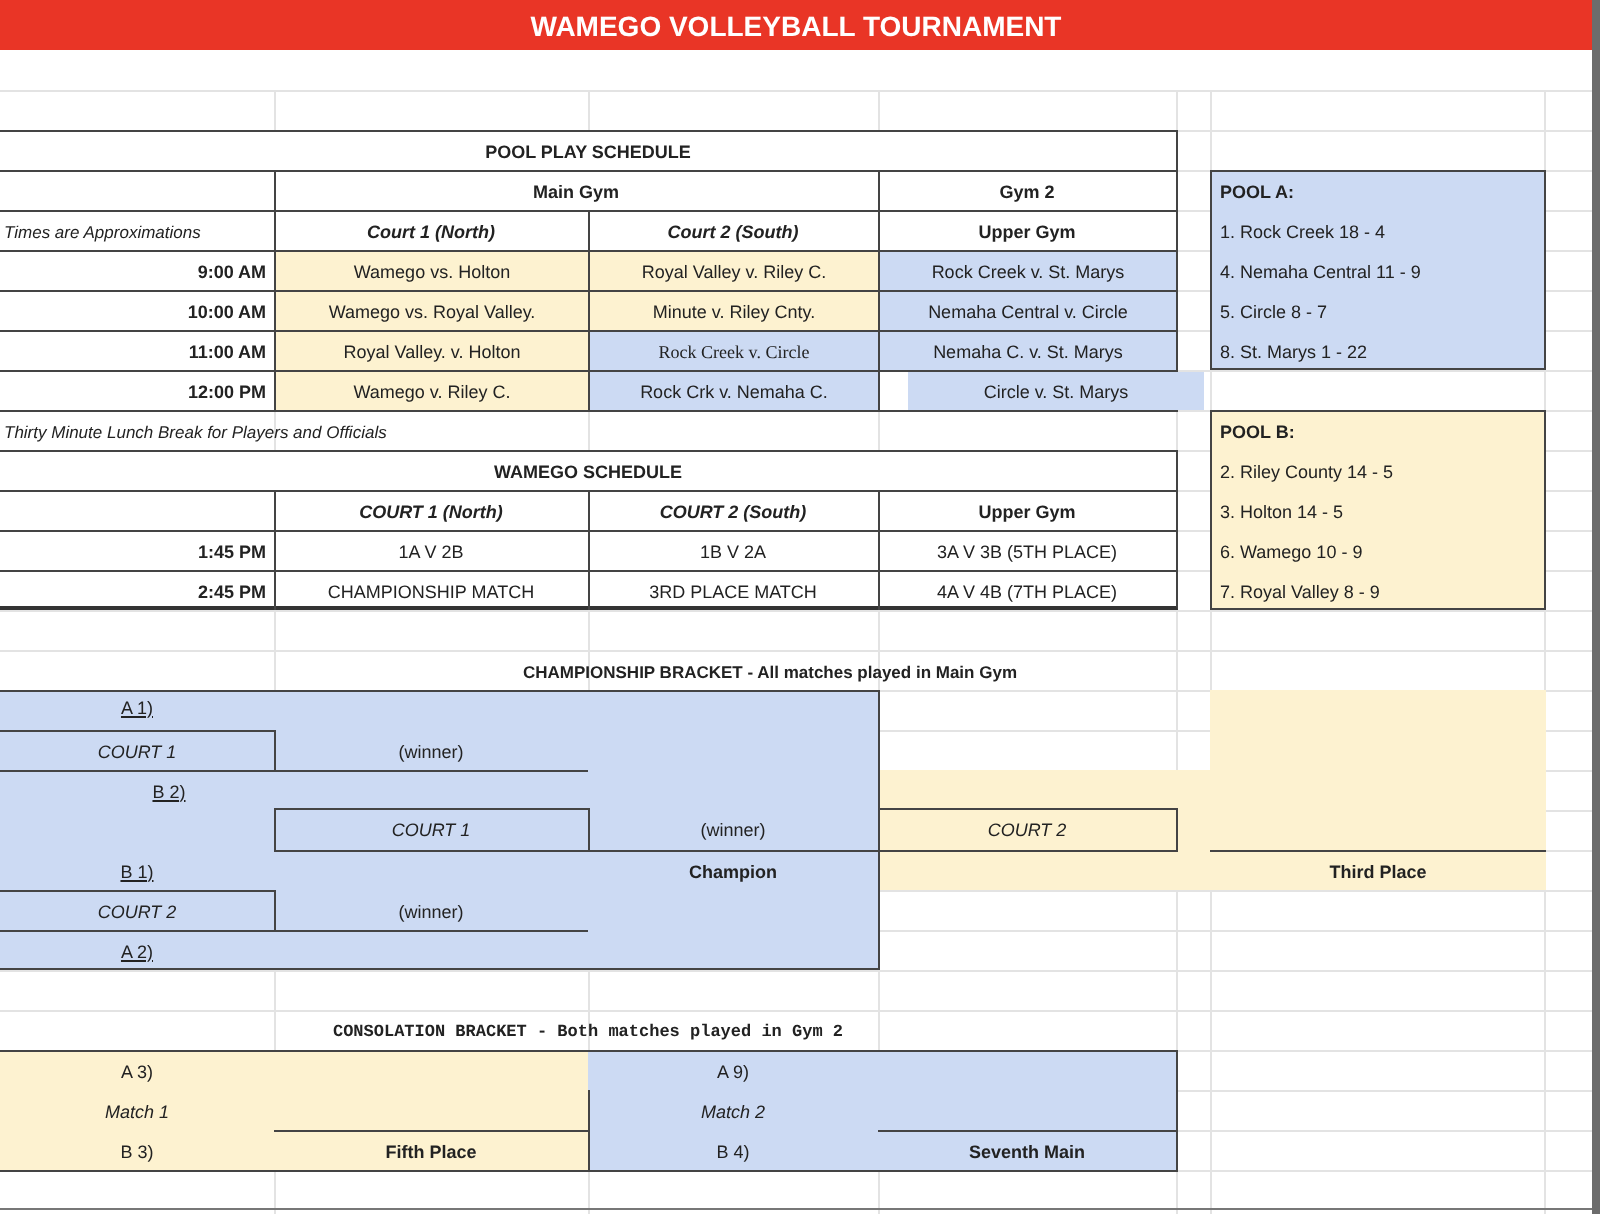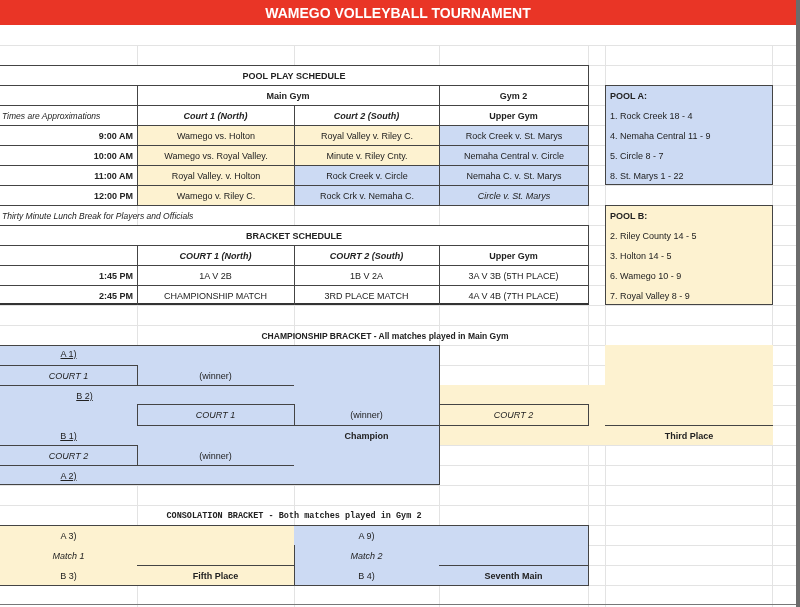--- a/index.html
+++ b/index.html
@@ -82,38 +82,38 @@
 <div class="line" style="left:0;top:145px;width:589px;height:1px;"></div>
 
 <div class="cell r b" style="left:0;top:146px;width:137px;height:19px;">10:00 AM</div>
 <div class="cell c yellow" style="left:138px;top:146px;width:156px;height:19px;">Wamego vs. Royal Valley.</div>
 <div class="cell c yellow" style="left:295px;top:146px;width:144px;height:19px;">Minute v. Riley Cnty.</div>
 <div class="cell c blue" style="left:440px;top:146px;width:148px;height:19px;">Nemaha Central v. Circle</div>
 <div class="line" style="left:0;top:165px;width:589px;height:1px;"></div>
 
 <div class="cell r b" style="left:0;top:166px;width:137px;height:19px;">11:00 AM</div>
 <div class="cell c yellow" style="left:138px;top:166px;width:156px;height:19px;">Royal Valley. v. Holton</div>
-<div class="cell c blue" style="left:295px;top:166px;width:144px;height:19px;">Rock Creek v. Circle</div>
+<div class="cell c blue" style="left:295px;top:166px;width:144px;height:19px;font-family:Liberation Serif, serif;">Rock Creek v. Circle</div>
 <div class="cell c blue" style="left:440px;top:166px;width:148px;height:19px;">Nemaha C. v. St. Marys</div>
 <div class="line" style="left:0;top:185px;width:589px;height:1px;"></div>
 
 <div class="cell r b" style="left:0;top:186px;width:137px;height:19px;">12:00 PM</div>
 <div class="cell c yellow" style="left:138px;top:186px;width:156px;height:19px;">Wamego v. Riley C.</div>
 <div class="cell c blue" style="left:295px;top:186px;width:144px;height:19px;">Rock Crk v. Nemaha C.</div>
-<div class="cell c blue" style="left:440px;top:186px;width:148px;height:19px;font-style:italic;">Circle v. St. Marys</div>
+<div class="cell c blue" style="left:454px;top:186px;width:148px;height:19px;">Circle v. St. Marys</div>
 <div class="line" style="left:0;top:205px;width:589px;height:1px;"></div>
 
 <div class="line" style="left:137px;top:85px;width:1px;height:120px;"></div>
 <div class="line" style="left:294px;top:105px;width:1px;height:100px;"></div>
 <div class="line" style="left:439px;top:85px;width:1px;height:120px;"></div>
 
 <div class="cell l i" style="left:0;top:206px;width:440px;height:19px;font-size:8.5px;padding-left:2px;">Thirty Minute Lunch Break for Players and Officials</div>
 
 <div class="abs" style="left:0;top:225px;width:589px;height:80px;border-top:1px solid #444;border-right:1px solid #444;border-bottom:2px solid #333;background:#fff;"></div>
-<div class="cell c b" style="left:0;top:226px;width:588px;height:19px;">BRACKET SCHEDULE</div>
+<div class="cell c b" style="left:0;top:226px;width:588px;height:19px;">WAMEGO SCHEDULE</div>
 <div class="line" style="left:0;top:245px;width:589px;height:1px;"></div>
 <div class="cell c b i" style="left:137px;top:246px;width:157px;height:19px;">COURT 1 (North)</div>
 <div class="cell c b i" style="left:294px;top:246px;width:145px;height:19px;">COURT 2 (South)</div>
 <div class="cell c b" style="left:439px;top:246px;width:149px;height:19px;">Upper Gym</div>
 <div class="line" style="left:0;top:265px;width:589px;height:1px;"></div>
 <div class="cell r b" style="left:0;top:266px;width:137px;height:19px;">1:45 PM</div>
 <div class="cell c" style="left:137px;top:266px;width:157px;height:19px;">1A V 2B</div>
 <div class="cell c" style="left:294px;top:266px;width:145px;height:19px;">1B V 2A</div>
 <div class="cell c" style="left:439px;top:266px;width:149px;height:19px;">3A V 3B (5TH PLACE)</div>
 <div class="line" style="left:0;top:285px;width:589px;height:1px;"></div>

